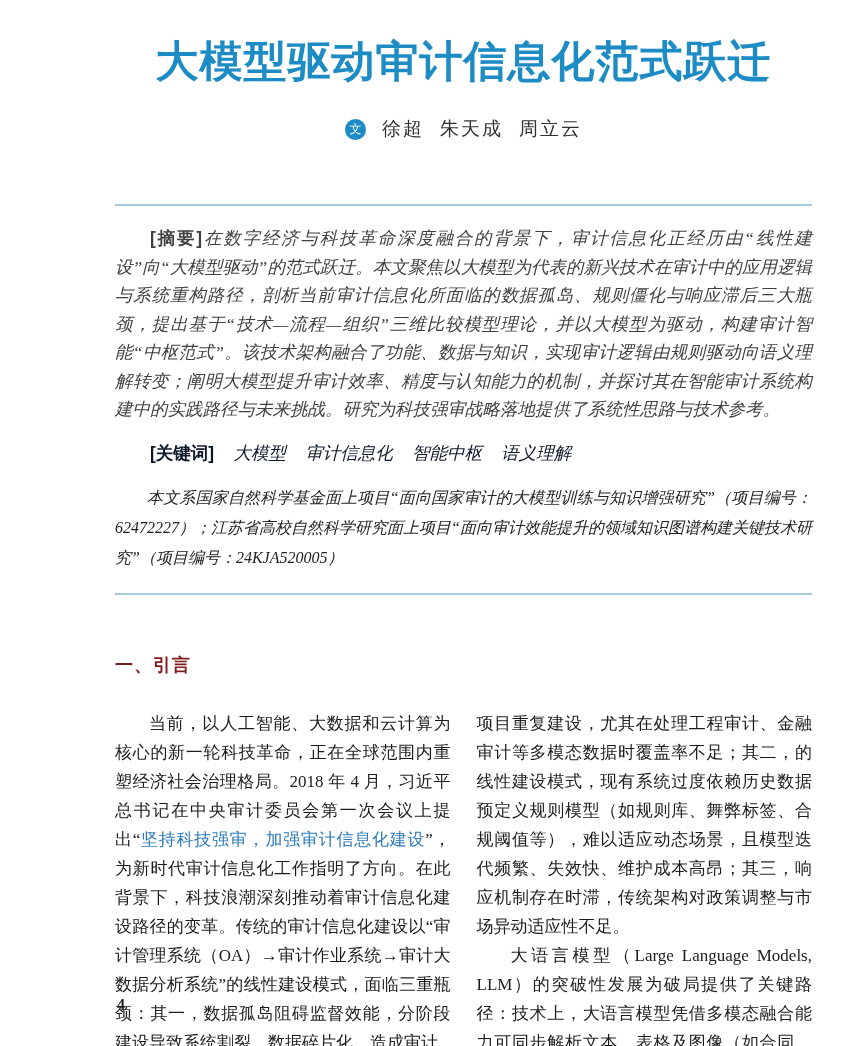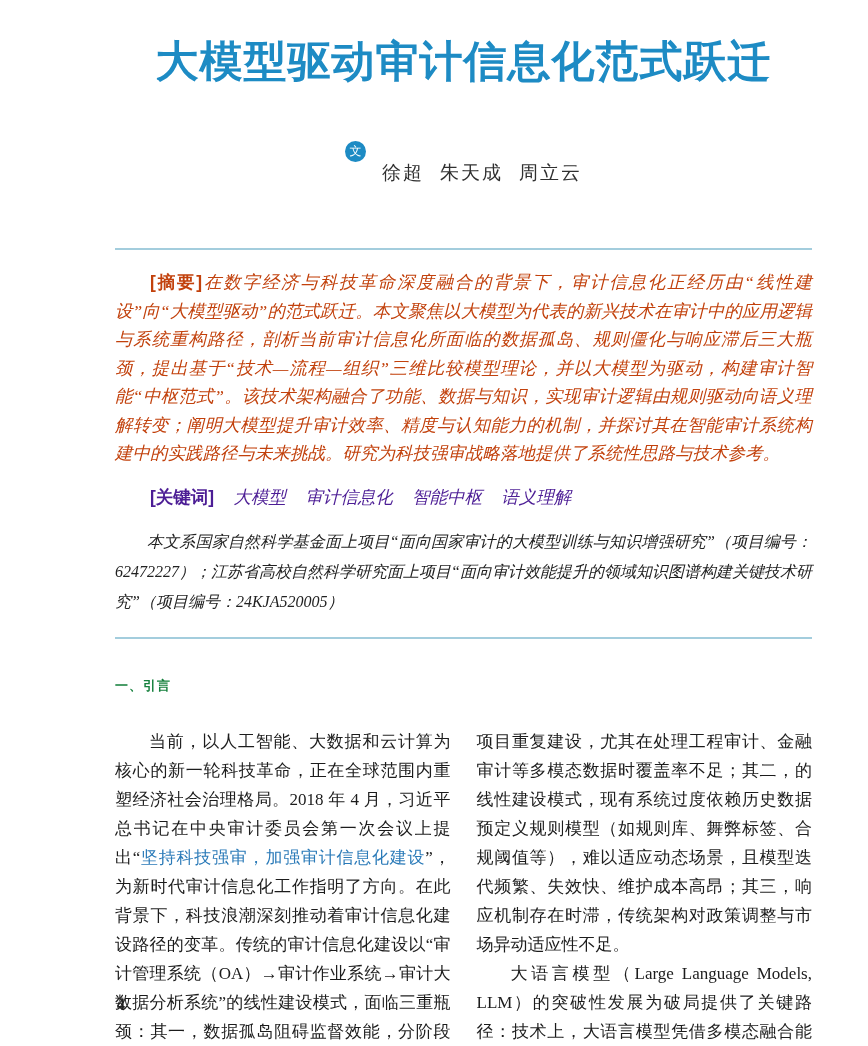--- a/index.html
+++ b/index.html
@@ -31,65 +31,65 @@
     color: #303030;
     display: flex; justify-content: center; align-items: center; gap: 16px;
   }
   .byline-icon {
     display: inline-flex; align-items: center; justify-content: center;
     width: 21px; height: 21px; border-radius: 50%;
     background: #1d8bc4; color: #ffffff;
     font-size: 12px; font-family: "Liberation Sans", "DejaVu Sans", sans-serif;
     flex: 0 0 auto;
   }
-  .author { letter-spacing: 2px; margin-top: 44px; }
+  .author { letter-spacing: 2px; }
 
   
   .rule { border: none; border-top: 2px solid #a3cddd; margin: 0; }
   .rule-top { margin-top: 62px; }
   .abstract {
     margin-top: 18px;
     font-size: 17.5px;
     line-height: 28.5px;
     text-align: justify;
     text-indent: 2em;
     font-style: italic;
-    color: #c2410c;
+    color: #404040;
   }
   .inline-label {
     font-style: normal;
     font-weight: bold;
     font-family: "Liberation Sans", "DejaVu Sans", sans-serif;
   }
   .keywords {
     margin-top: 0;
     font-size: 17.5px;
     font-style: italic;
     text-indent: 2em;
-    color: #4c1d95;
+    color: #0f172a;
   }
   .keyword { margin-right: 1.1em; }
   .funding {
     margin-top: 14px;
     font-size: 16px;
     line-height: 30px;
     text-align: justify;
     text-indent: 2em;
     font-style: italic;
     color: #222222;
   }
   .rule-bottom { margin-top: 20px; }
 
   
   .section-heading {
-    margin-top: 38px;
+    margin-top: 58px;
     font-family: "Liberation Sans", "DejaVu Sans", sans-serif;
     font-weight: bold;
-    font-size: 13px;
-    color: #15803d;
+    font-size: 18px;
+    color: #7f1d1d;
     letter-spacing: 1px;
   }
   .columns {
     margin-top: 32px;
     display: flex;
     gap: 26px;
   }
   .col { flex: 1 1 0; min-width: 0; }
   .body-par {
     font-size: 17px;

